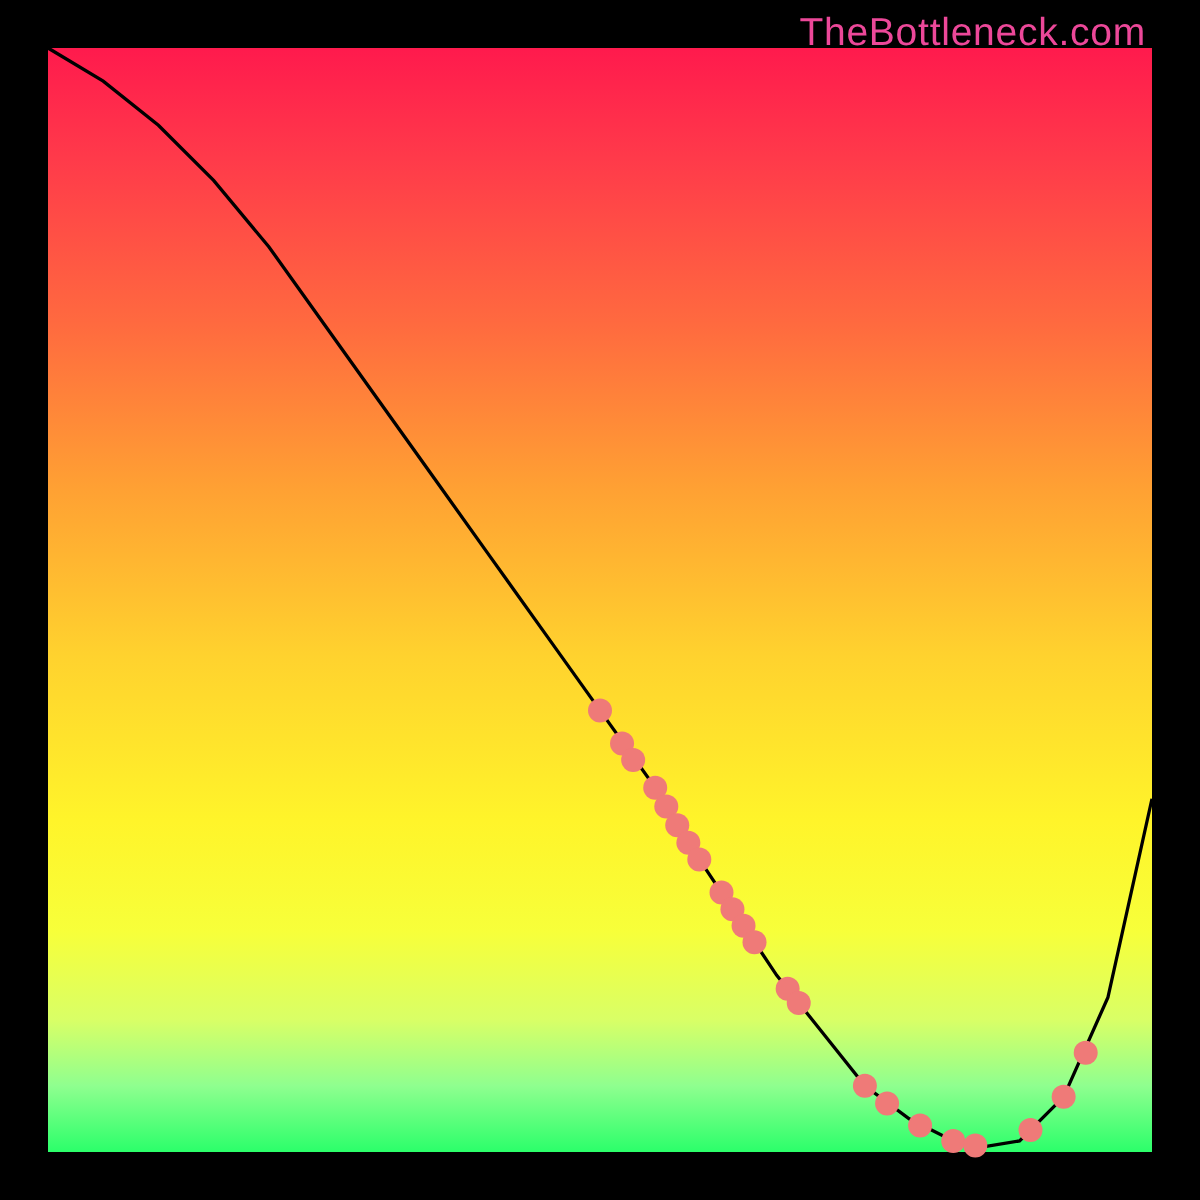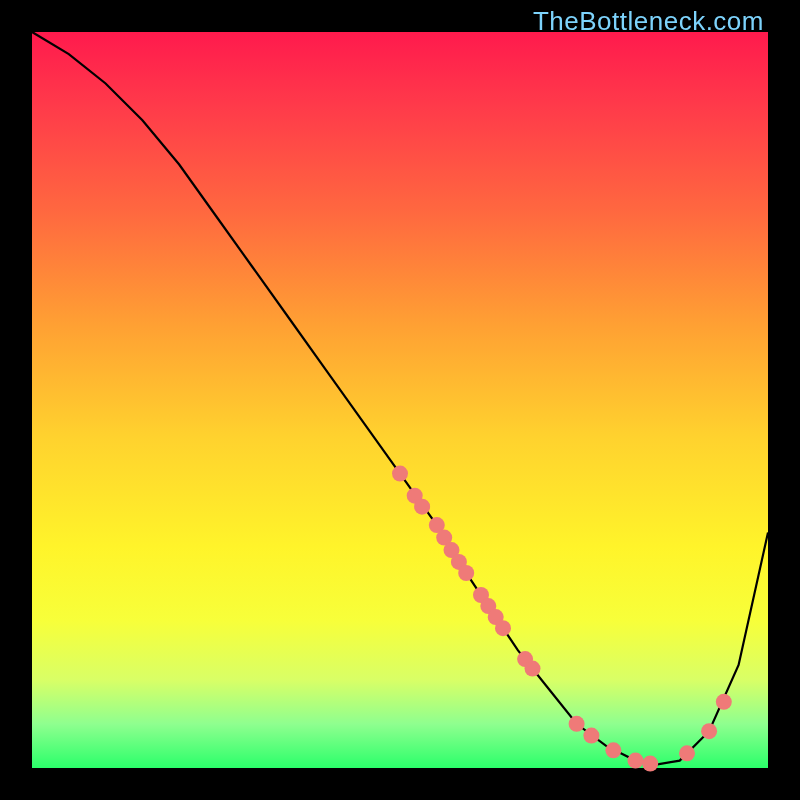--- a/index.html
+++ b/index.html
@@ -36,21 +36,21 @@
       #f7ff3a 80%,
       #d9ff66 88%,
       #8fff8f 94%,
       #2bff6a 100%
     );
   }
   .watermark {
     position: absolute;
     right: 36px;
     top: 6px;
-    color: #7dd3fc;
+    color: #ec4899;
     font-size: 26px;
     font-weight: 500;
     letter-spacing: 0.5px;
   }
   svg.curve {
     position: absolute;
     left: 32px;
     top: 32px;
     width: 736px;
     height: 736px;

